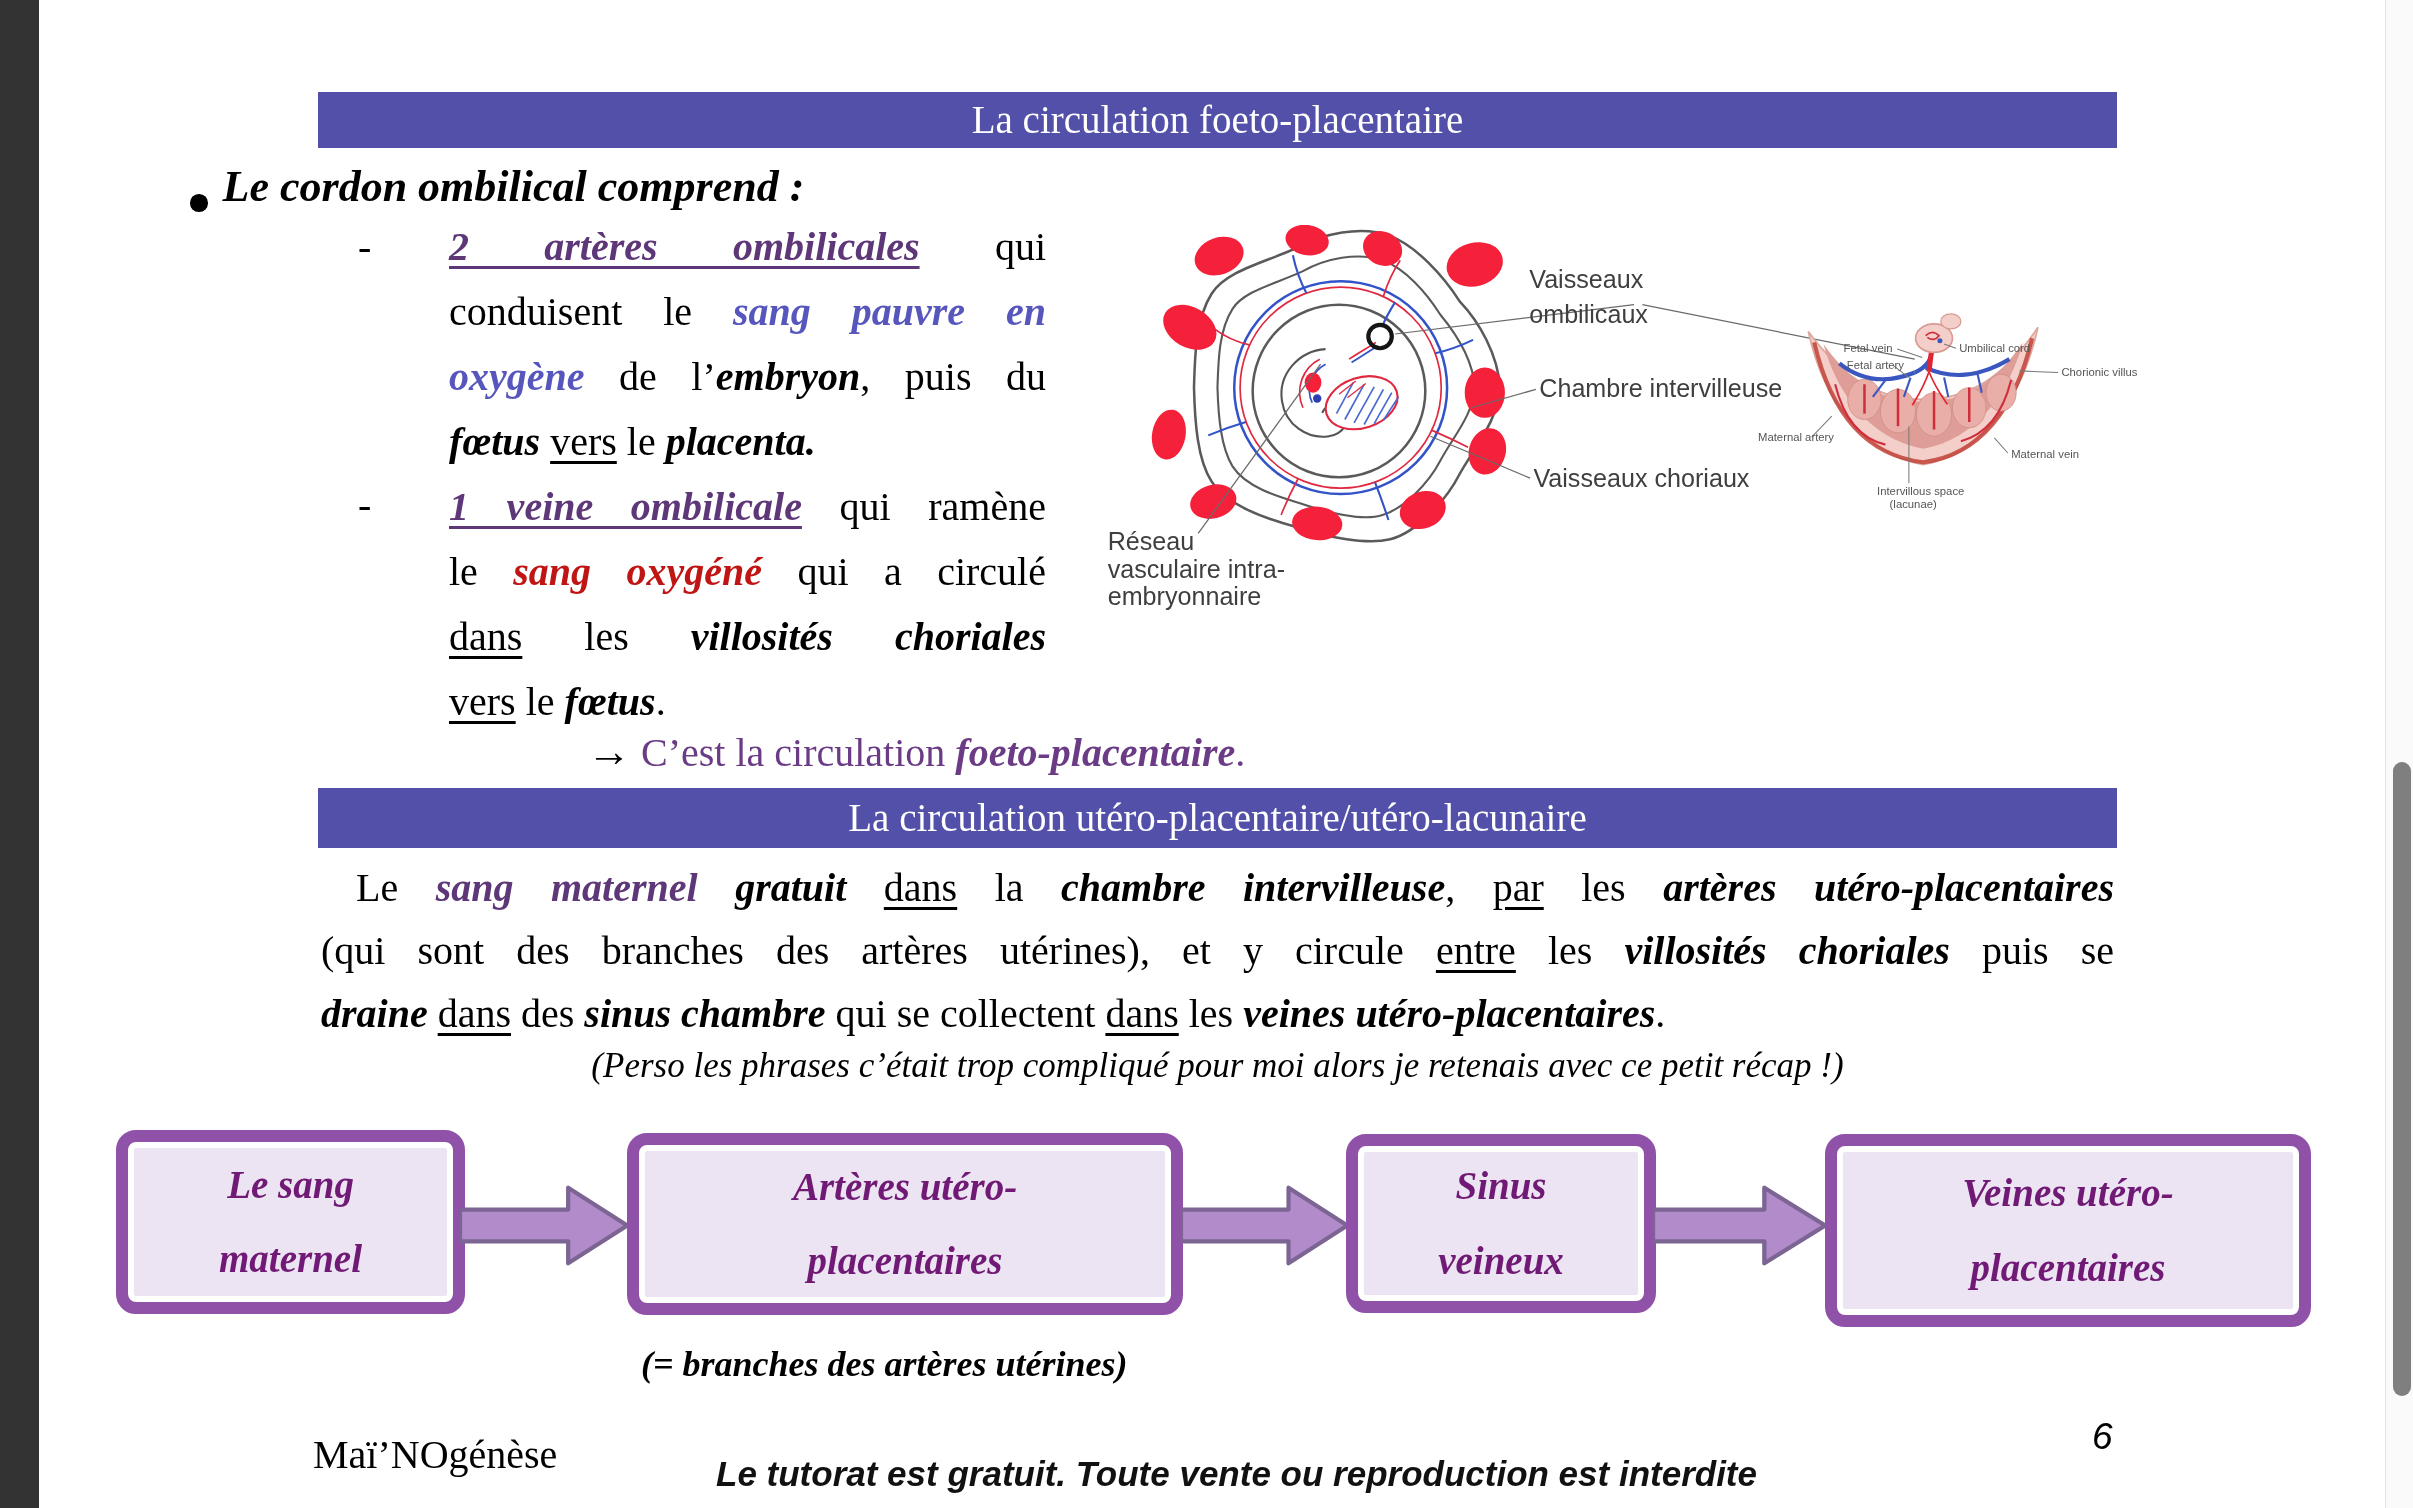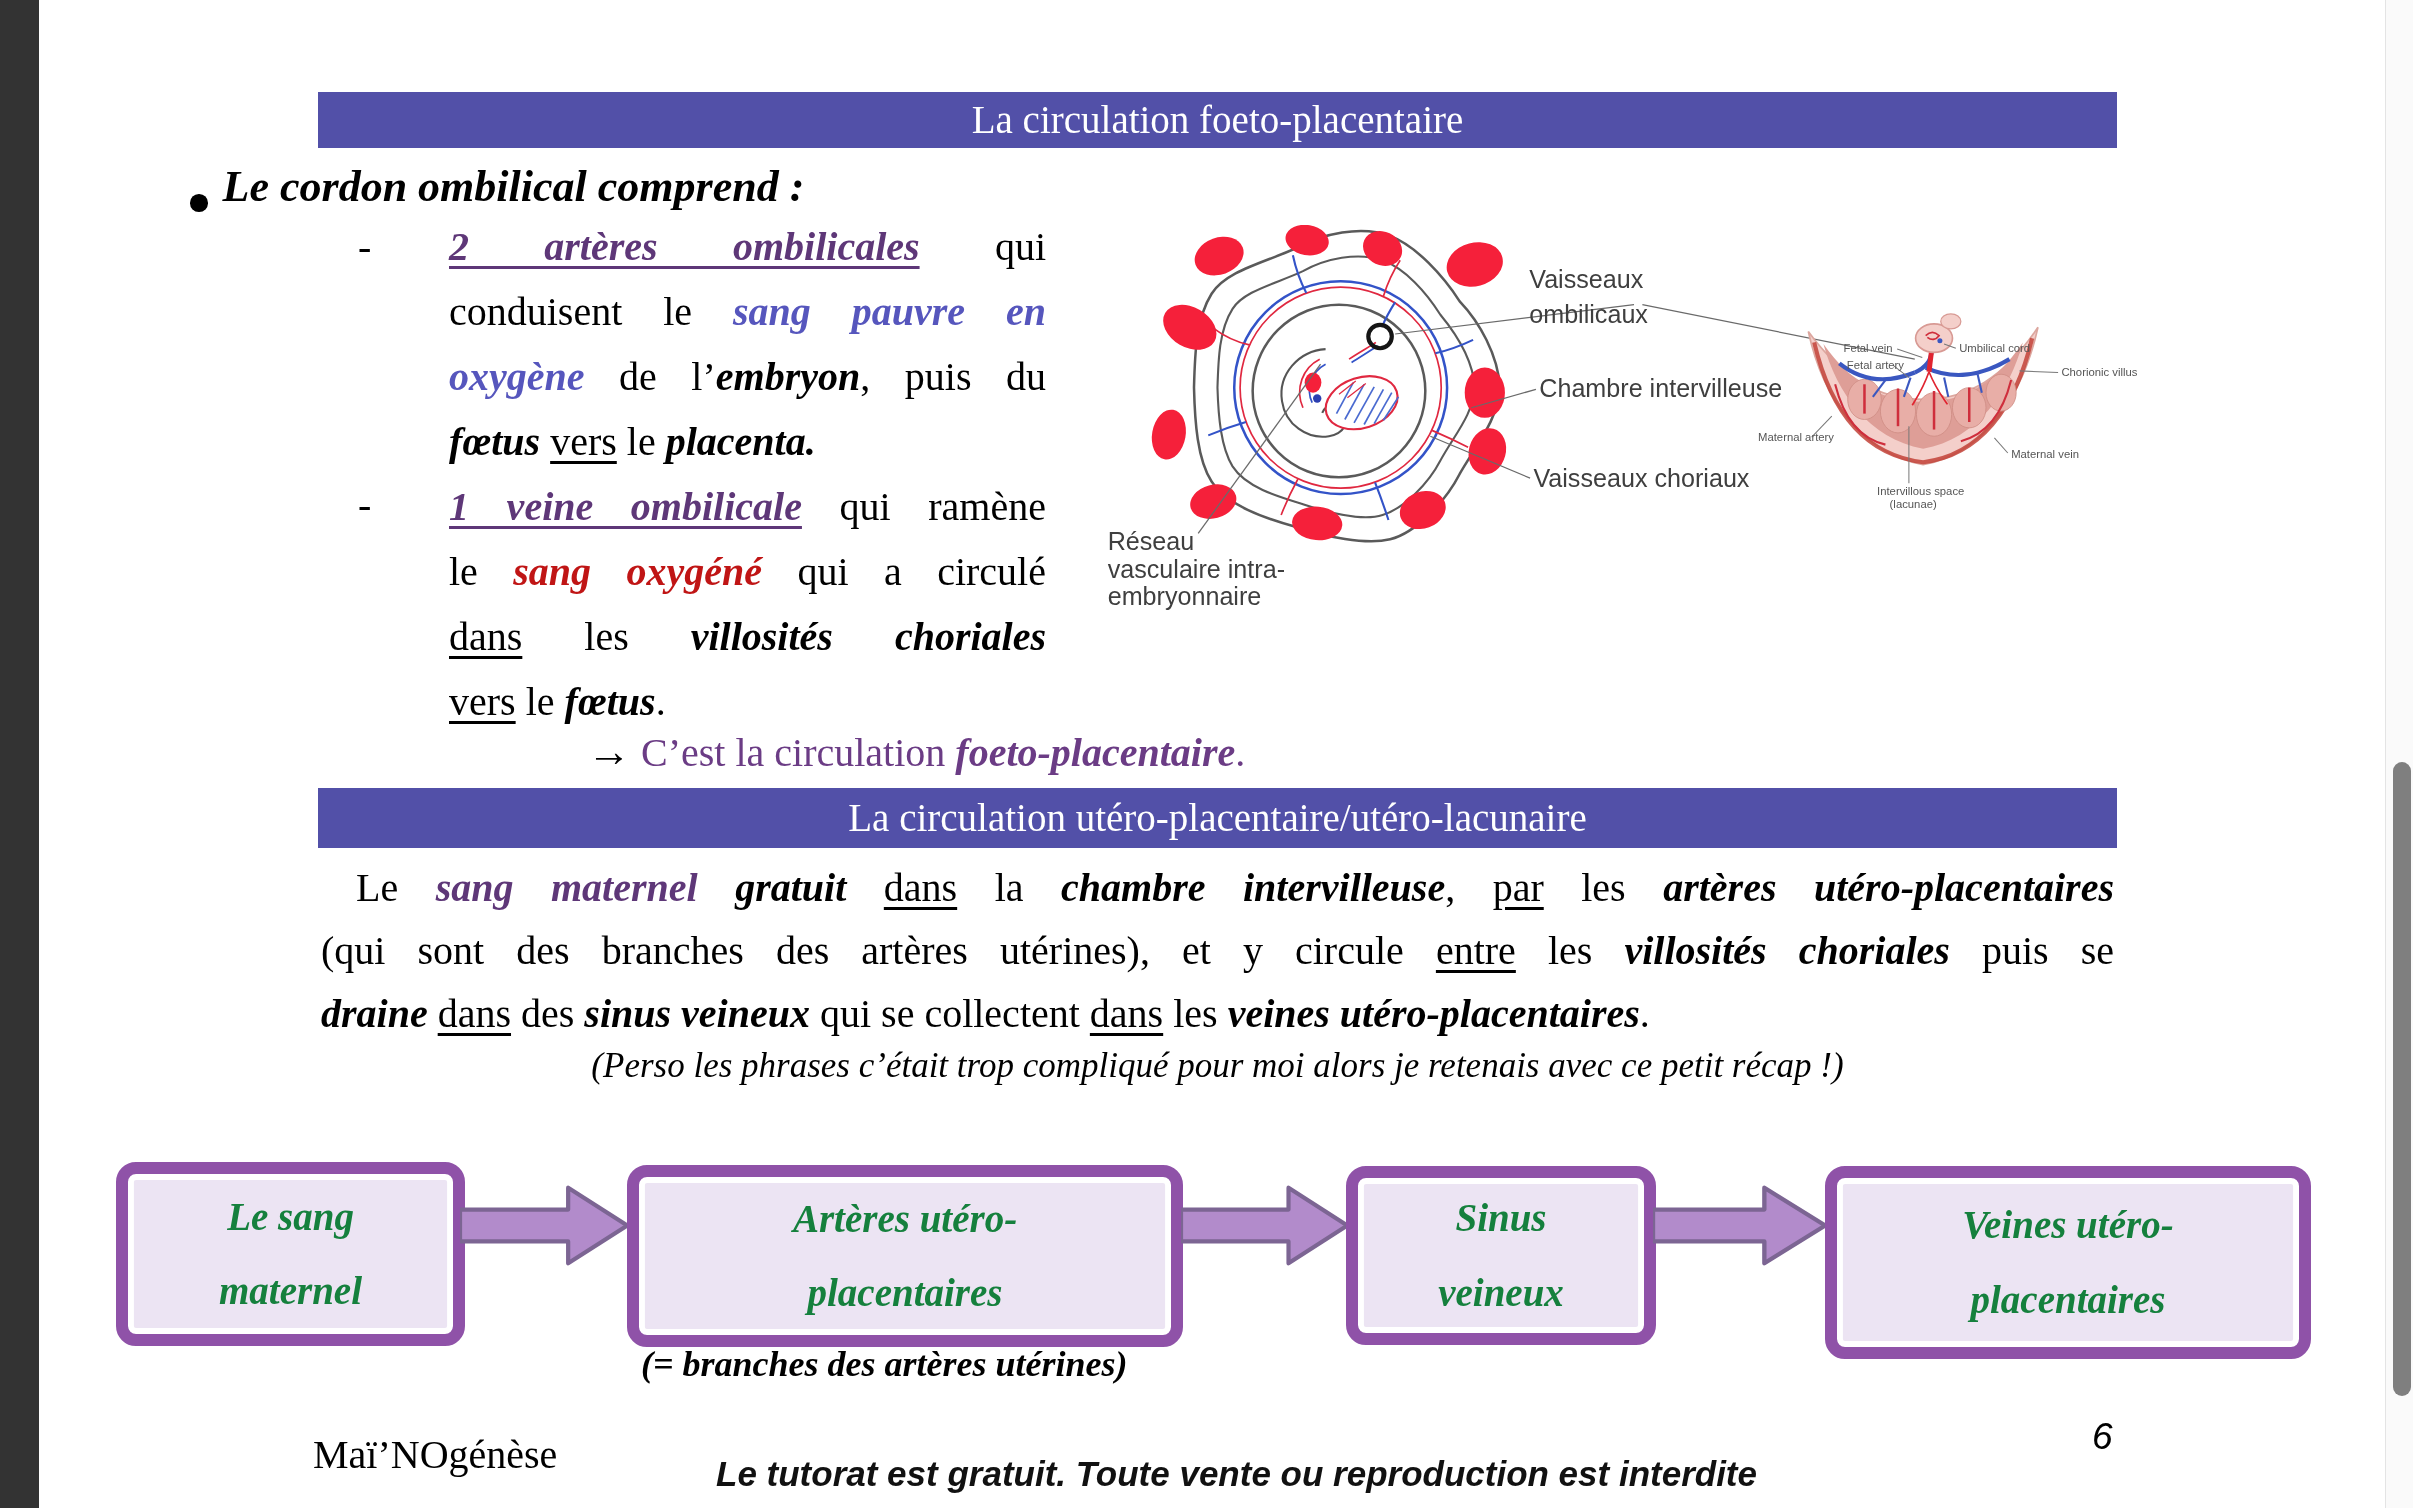--- a/index.html
+++ b/index.html
@@ -45,21 +45,21 @@
   .para{position:absolute;left:321px;top:856px;width:1793px;font-size:40px;color:#000;}
   .para-line{height:63px;line-height:63px;}
   .para-line.first{text-indent:35px;}
 
   .note{position:absolute;left:318px;top:1046px;width:1799px;text-align:center;
         font-size:35px;font-style:italic;color:#000;}
 
   .flow-box{position:absolute;background:#ece4f3;border:12.6px solid #8f52a8;border-radius:20px;
             box-sizing:border-box;box-shadow:inset 0 0 0 5.9px #ffffff;
             display:flex;flex-direction:column;justify-content:center;align-items:center;
-            font-size:39px;font-weight:bold;font-style:italic;color:#15803d;line-height:1.9;margin-top:32px;}
+            font-size:39px;font-weight:bold;font-style:italic;color:#701a75;line-height:1.9;}
   .box1{left:116px;top:1130px;width:349px;height:184px;}
   .box2{left:627px;top:1133px;width:556px;height:182px;}
   .box3{left:1346px;top:1134px;width:310px;height:179px;}
   .box4{left:1825px;top:1134px;width:486px;height:193px;}
 
   .flow-arrow{position:absolute;top:1181px;height:89px;}
   .fa1{left:460px;width:169px;}
   .fa2{left:1181px;width:168px;}
   .fa3{left:1653px;width:174px;}
 
@@ -106,21 +106,21 @@
     <div class="list-line lline"><span class="t-u">vers</span><span> le </span><span class="t-bi">fœtus</span><span>.</span></div>
   </div>
 
   <div class="conclusion"><span class="arrow">→</span><span> C’est la circulation </span><span class="t-bi">foeto-placentaire</span><span>.</span></div>
 
   <div class="banner banner2">La circulation utéro-placentaire/utéro-lacunaire</div>
 
   <div class="para">
     <div class="para-line first jline"><span>Le </span><span class="t-bi" style="color:#5e3778">sang maternel</span><span class="t-bi"> gratuit </span><span class="t-u">dans</span><span> la </span><span class="t-bi">chambre intervilleuse</span><span>, </span><span class="t-u">par</span><span> les </span><span class="t-bi">artères utéro-placentaires</span></div>
     <div class="para-line jline"><span>(qui sont des branches des artères utérines), et y circule </span><span class="t-u">entre</span><span> les </span><span class="t-bi">villosités choriales</span><span> puis se</span></div>
-    <div class="para-line lline"><span class="t-bi">draine</span><span> </span><span class="t-u">dans</span><span> des </span><span class="t-bi">sinus veineux</span><span> qui se collectent </span><span class="t-u">dans</span><span> les </span><span class="t-bi">veines utéro-placentaires</span><span>.</span></div>
+    <div class="para-line lline"><span class="t-bi">draine</span><span> </span><span class="t-u">dans</span><span> des </span><span class="t-bi">sinus chambre</span><span> qui se collectent </span><span class="t-u">dans</span><span> les </span><span class="t-bi">veines utéro-placentaires</span><span>.</span></div>
   </div>
 
   <div class="note">(Perso les phrases c’était trop compliqué pour moi alors je retenais avec ce petit récap !)</div>
 
   <div class="flow-box box1">
     <div>Le sang</div>
     <div>maternel</div>
   </div>
   <svg class="flow-arrow fa1" viewBox="0 0 200 106" preserveAspectRatio="none">
       <polygon points="0,34 128,34 128,8 198,53 128,98 128,72 0,72" fill="#b28bcb" stroke="#7c6593" stroke-width="5" stroke-linejoin="round"></polygon>

